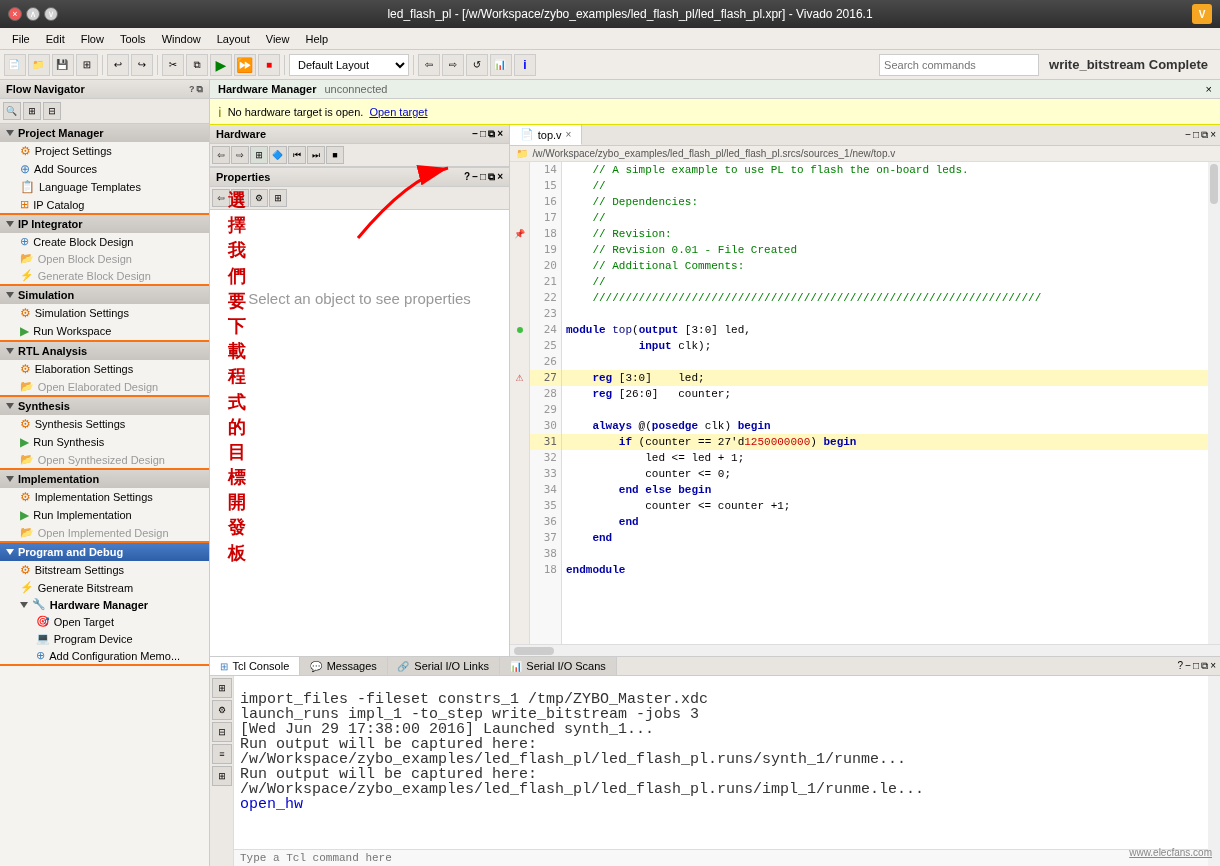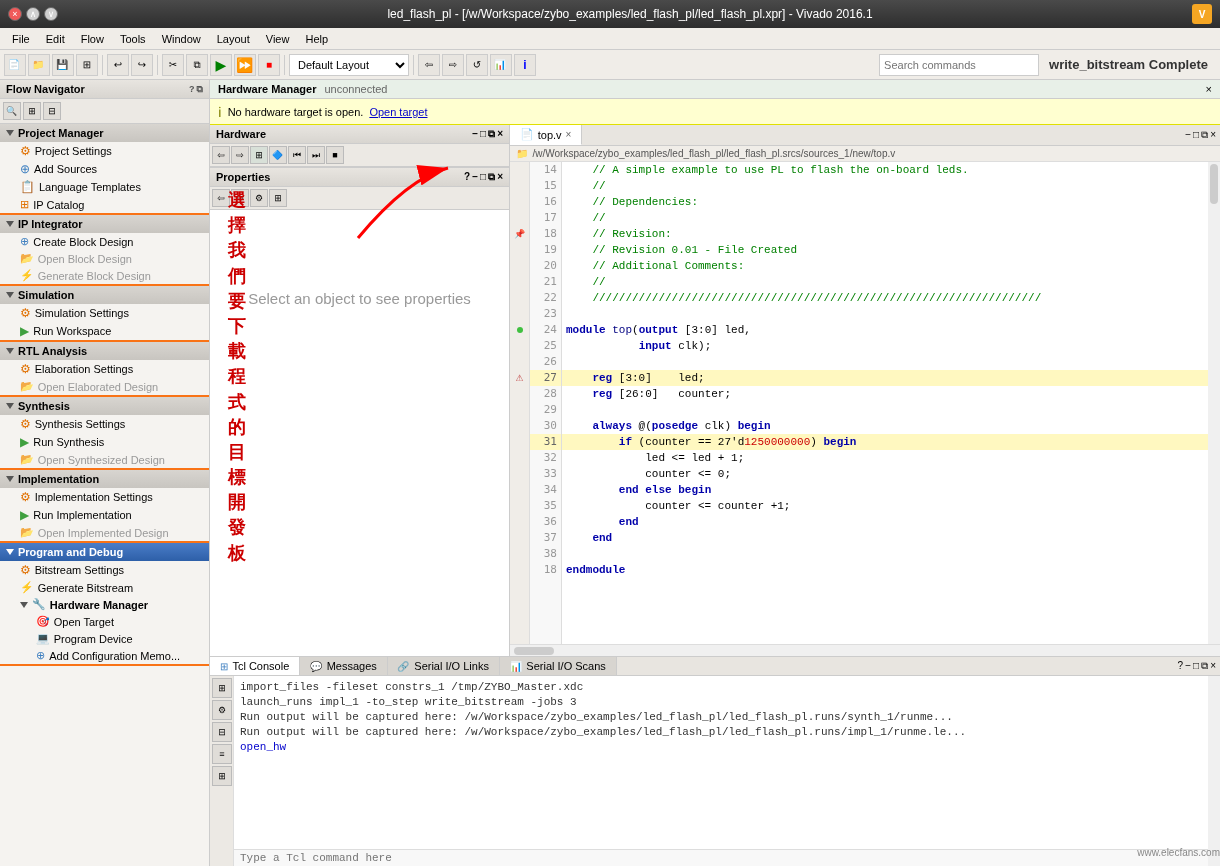--- a/index.html
+++ b/index.html
@@ -86,33 +86,33 @@
     
     
     .bottom-area { height: 210px; border-top: 1px solid #ccc; display: flex; flex-direction: column; background: white; }
     .bottom-tabs { background: #e8e5e0; border-bottom: 1px solid #ccc; display: flex; align-items: center; }
     .bottom-tab { padding: 3px 10px; cursor: pointer; background: #d8d5d0; border-right: 1px solid #ccc; font-size: 11px; display: flex; align-items: center; gap: 4px; }
     .bottom-tab.active { background: white; }
     .bottom-controls { display: flex; gap: 2px; margin-left: auto; padding: 2px 4px; }
     .console-area { flex: 1; overflow: hidden; background: white; display: flex; }
     .console-sidebar { width: 24px; background: #ece9e4; border-right: 1px solid #ddd; display: flex; flex-direction: column; gap: 2px; padding: 2px; }
     .console-sidebar-btn { width: 20px; height: 20px; background: #e0ddd8; border: 1px solid #bbb; display: flex; align-items: center; justify-content: center; cursor: pointer; font-size: 9px; }
-    .console-content { flex: 1; overflow: hidden; padding: 4px 6px; font-family: 'Courier New', monospace; font-size: 11px; }
+    .console-content { flex: 1; overflow: hidden; padding: 16px 6px; font-family: 'Courier New', monospace; font-size: 15px; }
     .console-line { line-height: 15px; white-space: pre-wrap; }
     .console-line.prompt { color: #333; }
     .console-line.info { color: #333; }
     .console-line.link { color: #0000cc; }
     .console-input-area { border-top: 1px solid #ddd; padding: 2px 6px; display: flex; align-items: center; gap: 4px; background: #f8f8f8; }
     .console-input { flex: 1; border: none; background: transparent; font-family: 'Courier New', monospace; font-size: 11px; outline: none; }
     .console-scrollbar { width: 12px; background: #f0f0f0; }
     
     
     .chinese-annotation { position: absolute; font-size: 18px; font-weight: bold; color: #cc0000; pointer-events: none; line-height: 1.4; }
     
-    .watermark { position: absolute; bottom: 8px; right: 0; font-size: 10px; color: #888; }
+    .watermark { position: absolute; bottom: 8px; right: 8px; font-size: 10px; color: #888; text-decoration: underline; }
   </style>
 </head>
 <body>
 
 <div style="position:relative; width:1220px; height:866px; overflow:hidden;">
 
 <div class="title-bar">
   <div class="title-bar-controls">
     <div class="title-bar-btn close">×</div>
     <div class="title-bar-btn min">∧</div>
@@ -520,20 +520,21 @@
           <div class="console-sidebar-btn">⊞</div>
           <div class="console-sidebar-btn">⚙</div>
           <div class="console-sidebar-btn">⊟</div>
           <div class="console-sidebar-btn">≡</div>
           <div class="console-sidebar-btn">⊞</div>
         </div>
         <div style="flex:1; display:flex; flex-direction:column; overflow:hidden;">
           <div class="console-content">
             <div class="console-line prompt">import_files -fileset constrs_1 /tmp/ZYBO_Master.xdc</div>
             <div class="console-line prompt">launch_runs impl_1 -to_step write_bitstream -jobs 3</div>
+            <div class="console-line info">[Wed Jun 29 17:38:00 2016] Launched synth_1...</div>
             <div class="console-line info">Run output will be captured here: /w/Workspace/zybo_examples/led_flash_pl/led_flash_pl.runs/synth_1/runme...</div>
             <div class="console-line info">Run output will be captured here: /w/Workspace/zybo_examples/led_flash_pl/led_flash_pl.runs/impl_1/runme.le...</div>
             <div class="console-line link">open_hw</div>
           </div>
           <div class="console-input-area">
             <input class="console-input" placeholder="Type a Tcl command here" style="">
           </div>
         </div>
         <div class="console-scrollbar"></div>
       </div>

